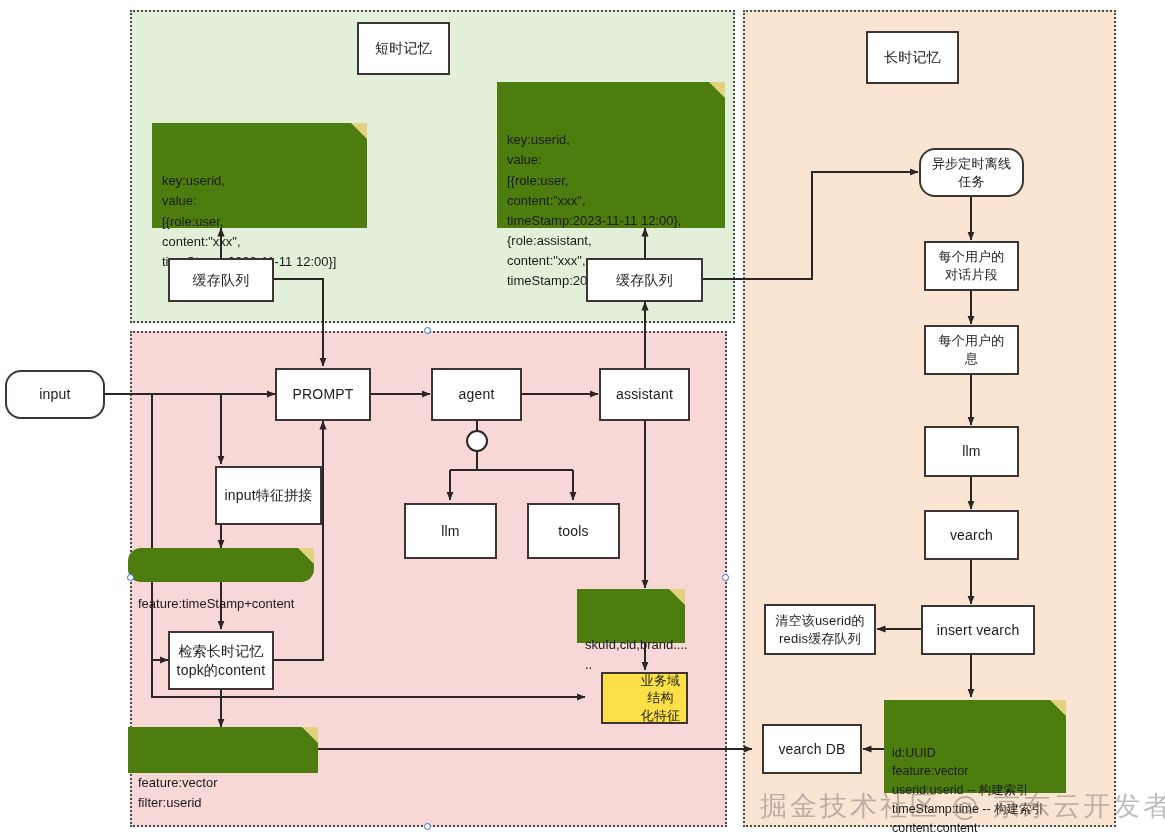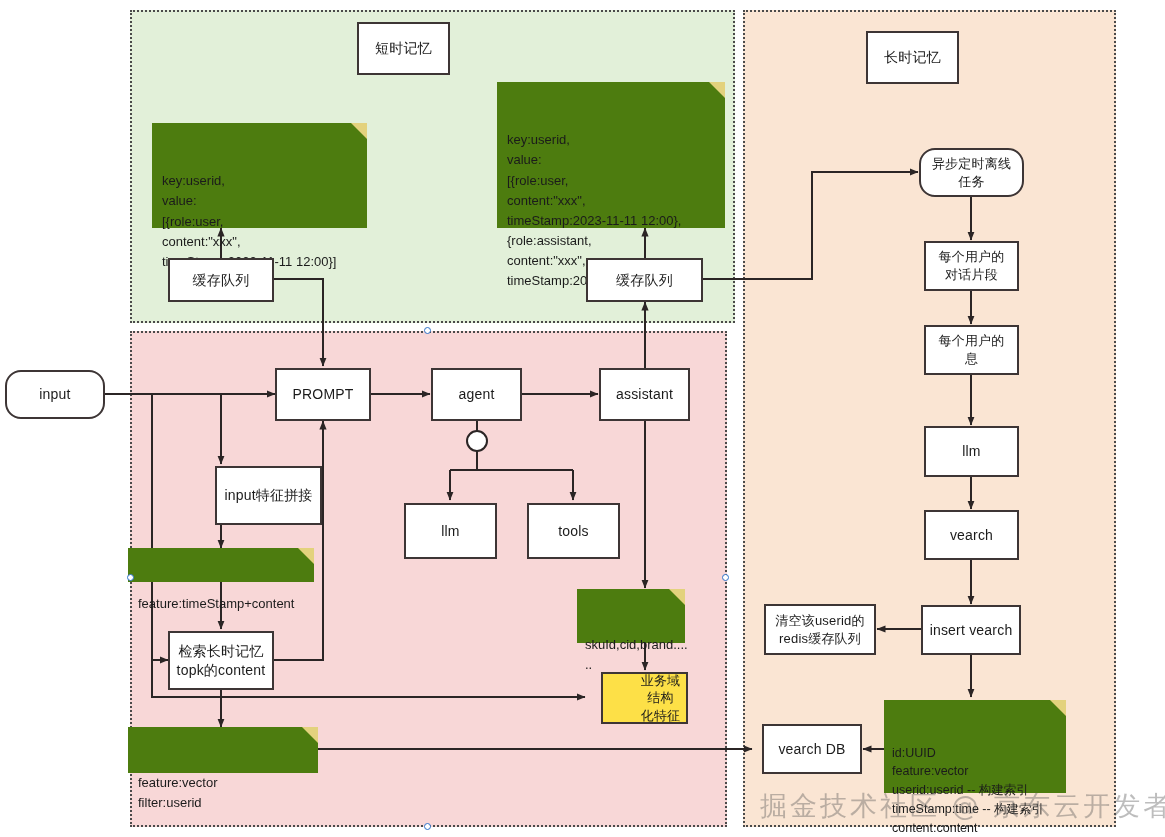--- a/index.html
+++ b/index.html
@@ -204,21 +204,21 @@
   <div class="node" style="left:431px;top:368px;width:91px;height:53px;text-align:center;">agent</div>
 
   <div class="node" style="left:599px;top:368px;width:91px;height:53px;">assistant</div>
 
   <div class="node" style="left:404px;top:503px;width:93px;height:56px;">llm</div>
 
   <div class="node" style="left:527px;top:503px;width:93px;height:56px;">tools</div>
 
   <div class="node" style="left:167px;top:466px;width:107px;height:59px;margin-left:48px;">input特征拼接</div>
 
-  <div class="note" style="left:128px;top:548px;width:186px;height:34px;padding:6px 10px;">
+  <div class="note" style="left:128px;top:548px;width:186px;height:34px;padding:6px 10px;border-radius:13px;">
     <span class="fold"></span>
     <span>feature:timeStamp+content</span>
   </div>
 
   <div class="node" style="left:168px;top:631px;width:106px;height:59px;">检索长时记忆
 topk的content</div>
 
   <div class="note" style="left:128px;top:727px;width:190px;height:46px;padding:6px 10px;">
     <span class="fold"></span>
     <span>feature:vector
@@ -242,21 +242,21 @@
   <div class="node" style="left:924px;top:241px;width:95px;height:50px;font-size:13px;">每个用户的
 对话片段</div>
 
   <div class="node" style="left:924px;top:325px;width:95px;height:50px;font-size:13px;">每个用户的
 息</div>
 
   <div class="node" style="left:924px;top:426px;width:95px;height:51px;">llm</div>
 
   <div class="node" style="left:924px;top:510px;width:95px;height:50px;">vearch</div>
 
-  <div class="node" style="left:921px;top:605px;width:100px;height:50px;">insert vearch</div>
+  <div class="node" style="left:921px;top:605px;width:114px;height:50px;">insert vearch</div>
 
   <div class="node" style="left:764px;top:604px;width:112px;height:51px;font-size:13px;">清空该userid的
 redis缓存队列</div>
 
   <div class="node" style="left:762px;top:724px;width:100px;height:50px;">vearch DB</div>
 
   <div class="note" style="left:884px;top:700px;width:182px;height:93px;padding:6px 8px;font-size:12.5px;line-height:1.5;">
     <span class="fold"></span>
     <span>id:UUID
 feature:vector

